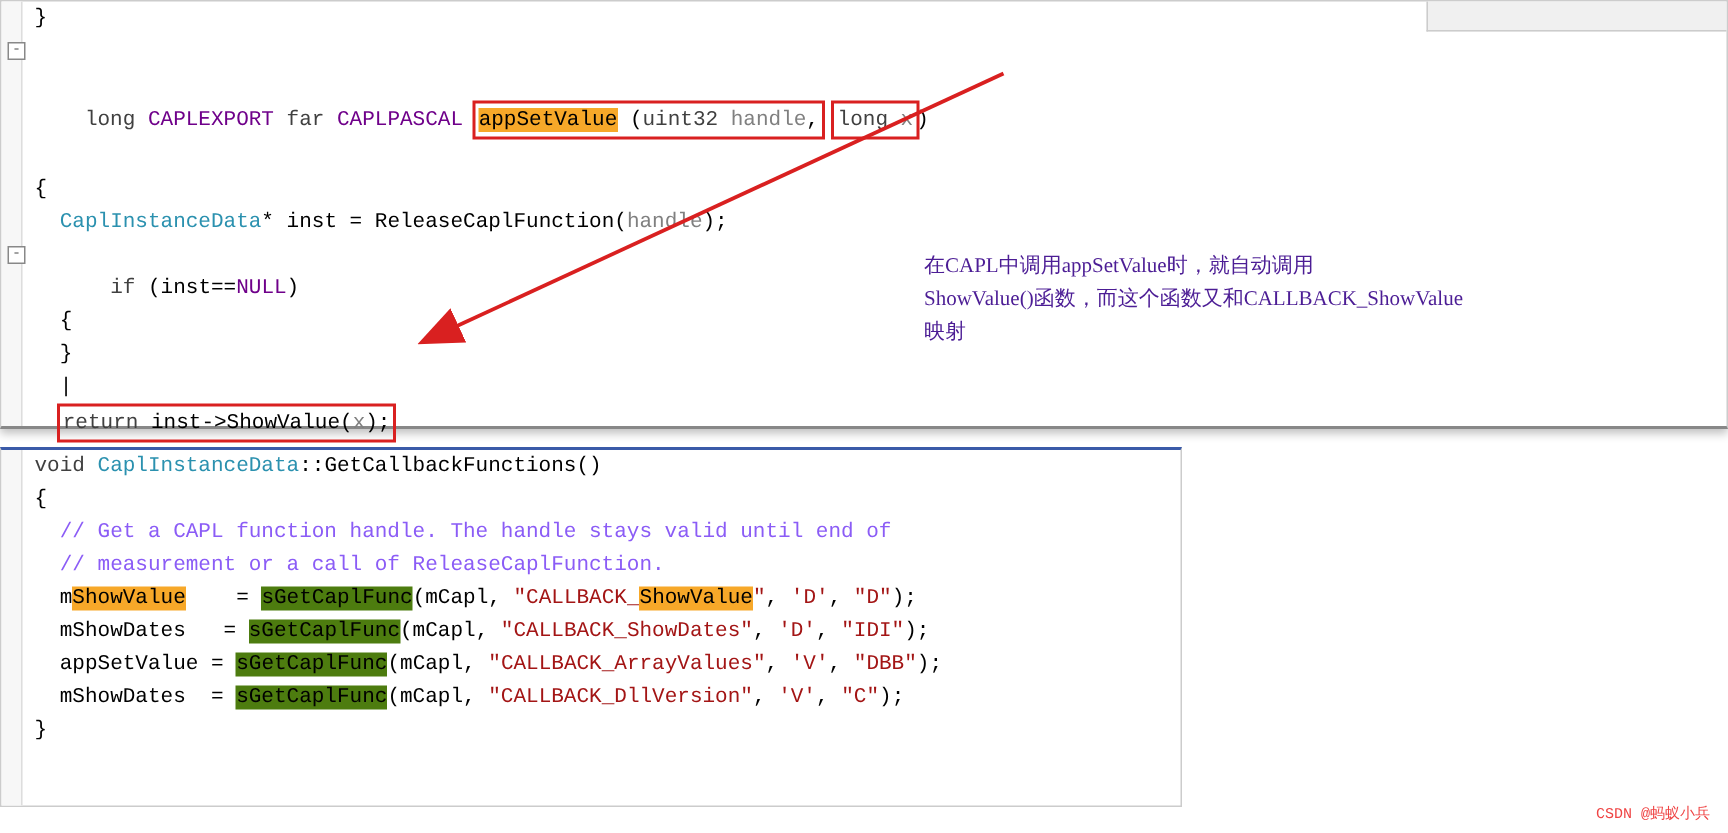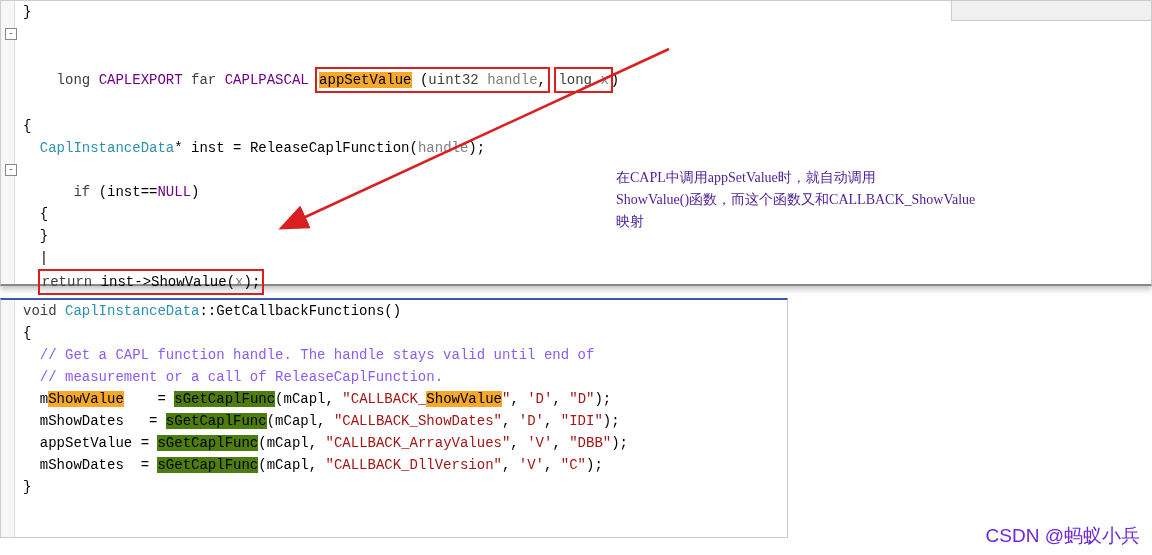--- a/index.html
+++ b/index.html
@@ -76,23 +76,23 @@
     .arrow-svg {
       position: absolute;
       top: 0;
       left: 0;
       pointer-events: none;
     }
     .watermark {
       position: absolute;
       right: 12px;
       bottom: 6px;
-      color: #6d28d9;
-      font-family: Liberation Sans, sans-serif;
-      font-size: 19px;
+      color: #ef4444;
+      font-family: Liberation Mono, monospace;
+      font-size: 10px;
     }
     .bg-fill-top {
       position: absolute;
       top: 0;
       right: 0;
       width: 200px;
       height: 20px;
       background: #f0f0f0;
       border-left: 1px solid #ccc;
       border-bottom: 1px solid #ccc;

